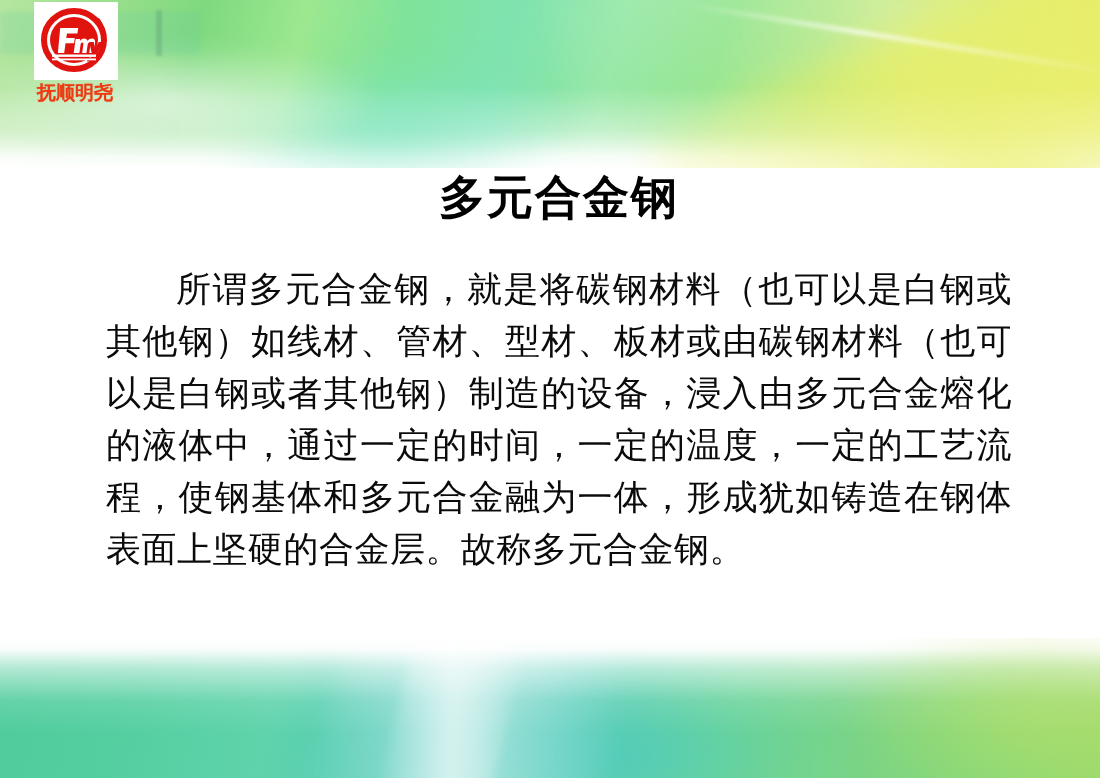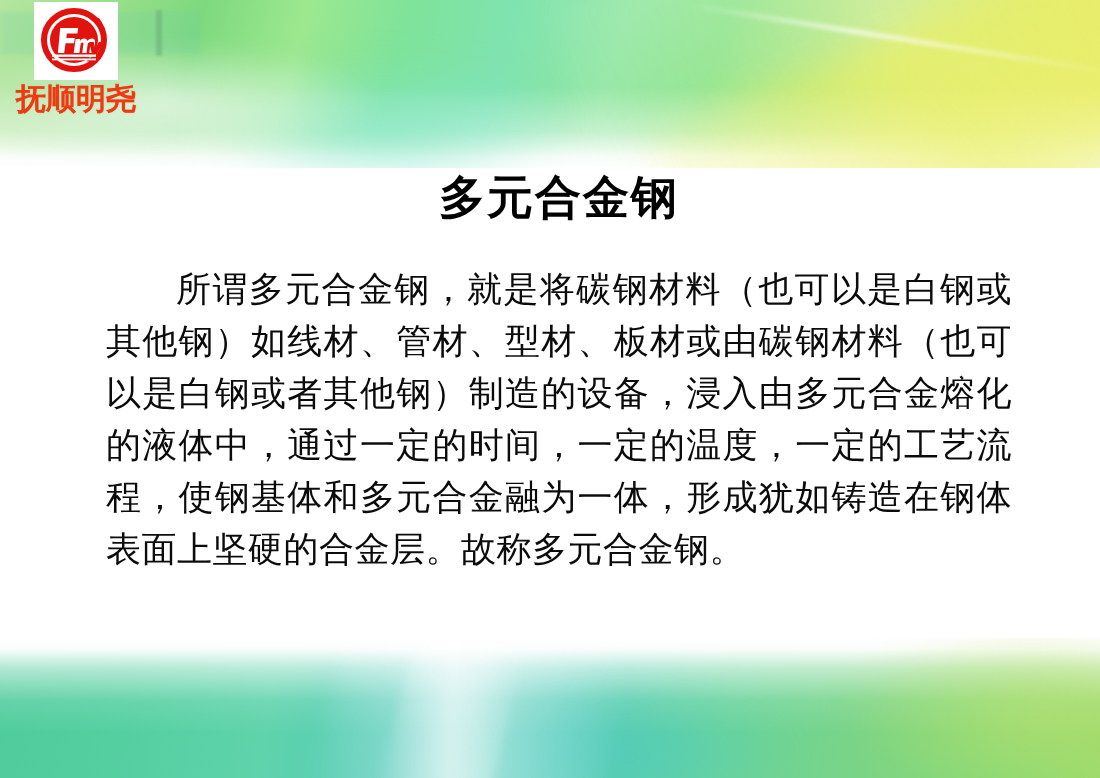--- a/index.html
+++ b/index.html
@@ -178,21 +178,21 @@
     background:#ffffff;
     display:flex;
     align-items:center;
     justify-content:center;
   }
   .logo-mark svg { display:block; }
   .logo-name {
     margin-top:2px;
     text-align:center;
     font-family:"DejaVu Sans","Liberation Sans",sans-serif;
-    font-size:30px;
+    font-size:19px;
     font-weight:bold;
     color:#ee3a12;
     letter-spacing:0px;
     line-height:1.1;
     white-space:nowrap;
     text-shadow:0 0 1px rgba(238,58,18,0.5);
   }
 
   
   .content {

